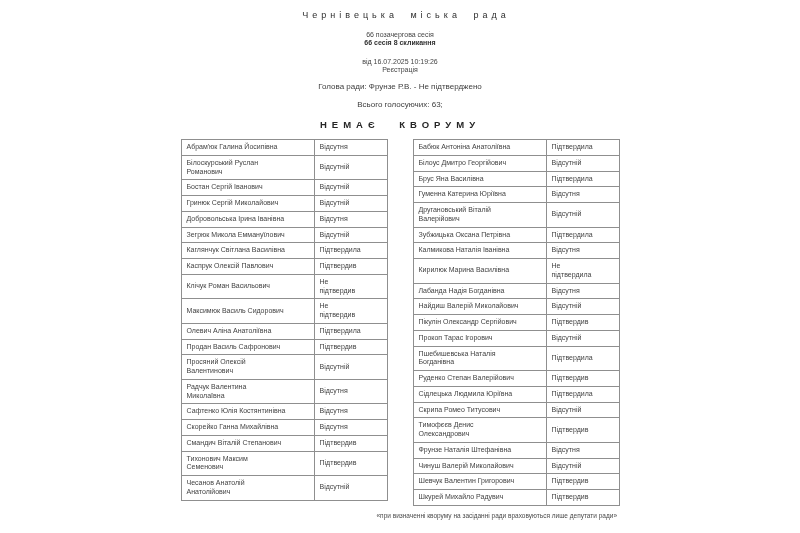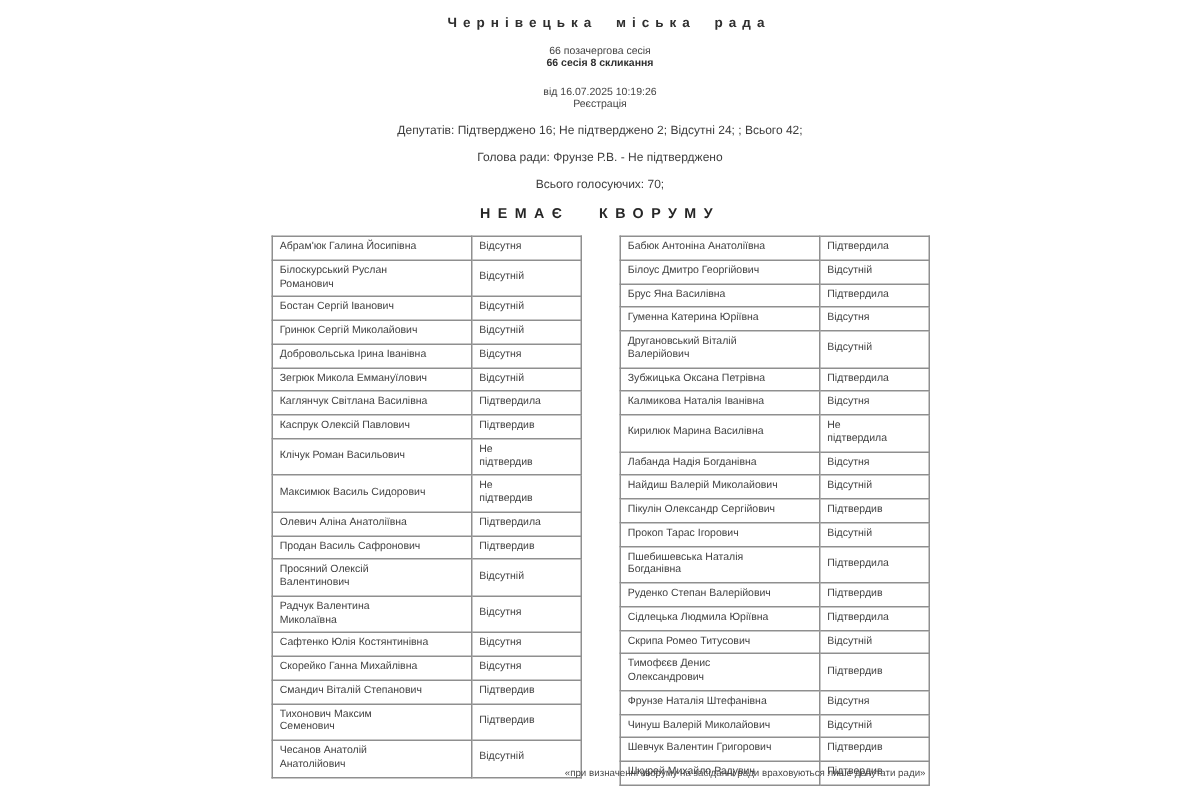--- a/index.html
+++ b/index.html
@@ -13,21 +13,21 @@
     position: relative;
     width: 800px;
     height: 533px;
     background: #ffffff;
     overflow: hidden;
   }
   .hdr { text-align: center; }
   .council-title {
     padding-top: 10px;
     font-size: 9px;
-    font-weight: bold;
+    font-weight: normal;
     letter-spacing: 4px;
     word-spacing: 6px;
     color: #2f2f2f;
     padding-left: 12px;
   }
   .session-line1 {
     margin-top: 11px;
     font-size: 7px;
     color: #454545;
   }
@@ -104,23 +104,22 @@
 <body>
 
 <div class="doc">
 
   <div class="hdr">
     <div class="council-title">Чернівецька міська рада</div>
     <div class="session-line1">66 позачергова сесія</div>
     <div class="session-line2">66 сесія 8 скликання</div>
     <div class="dt-line">від 16.07.2025 10:19:26</div>
     <div class="vote-type">Реєстрація</div>
-    <div class="info-line">Депутатів: Підтверджено 16; Не підтверджено 2; Відсутні 24; ; Всього 42;</div>
     <div class="info-line">Голова ради: Фрунзе Р.В. - Не підтверджено</div>
-    <div class="info-line">Всього голосуючих: 70;</div>
+    <div class="info-line">Всього голосуючих: 63;</div>
     <div class="quorum">НЕМАЄ КВОРУМУ</div>
   </div>
 
   <div class="tables-wrap">
     <table class="votes">
       <tbody>
 
           <tr>
             <td class="name-cell">Абрам'юк Галина Йосипівна</td>
             <td class="status-cell">Відсутня</td>

